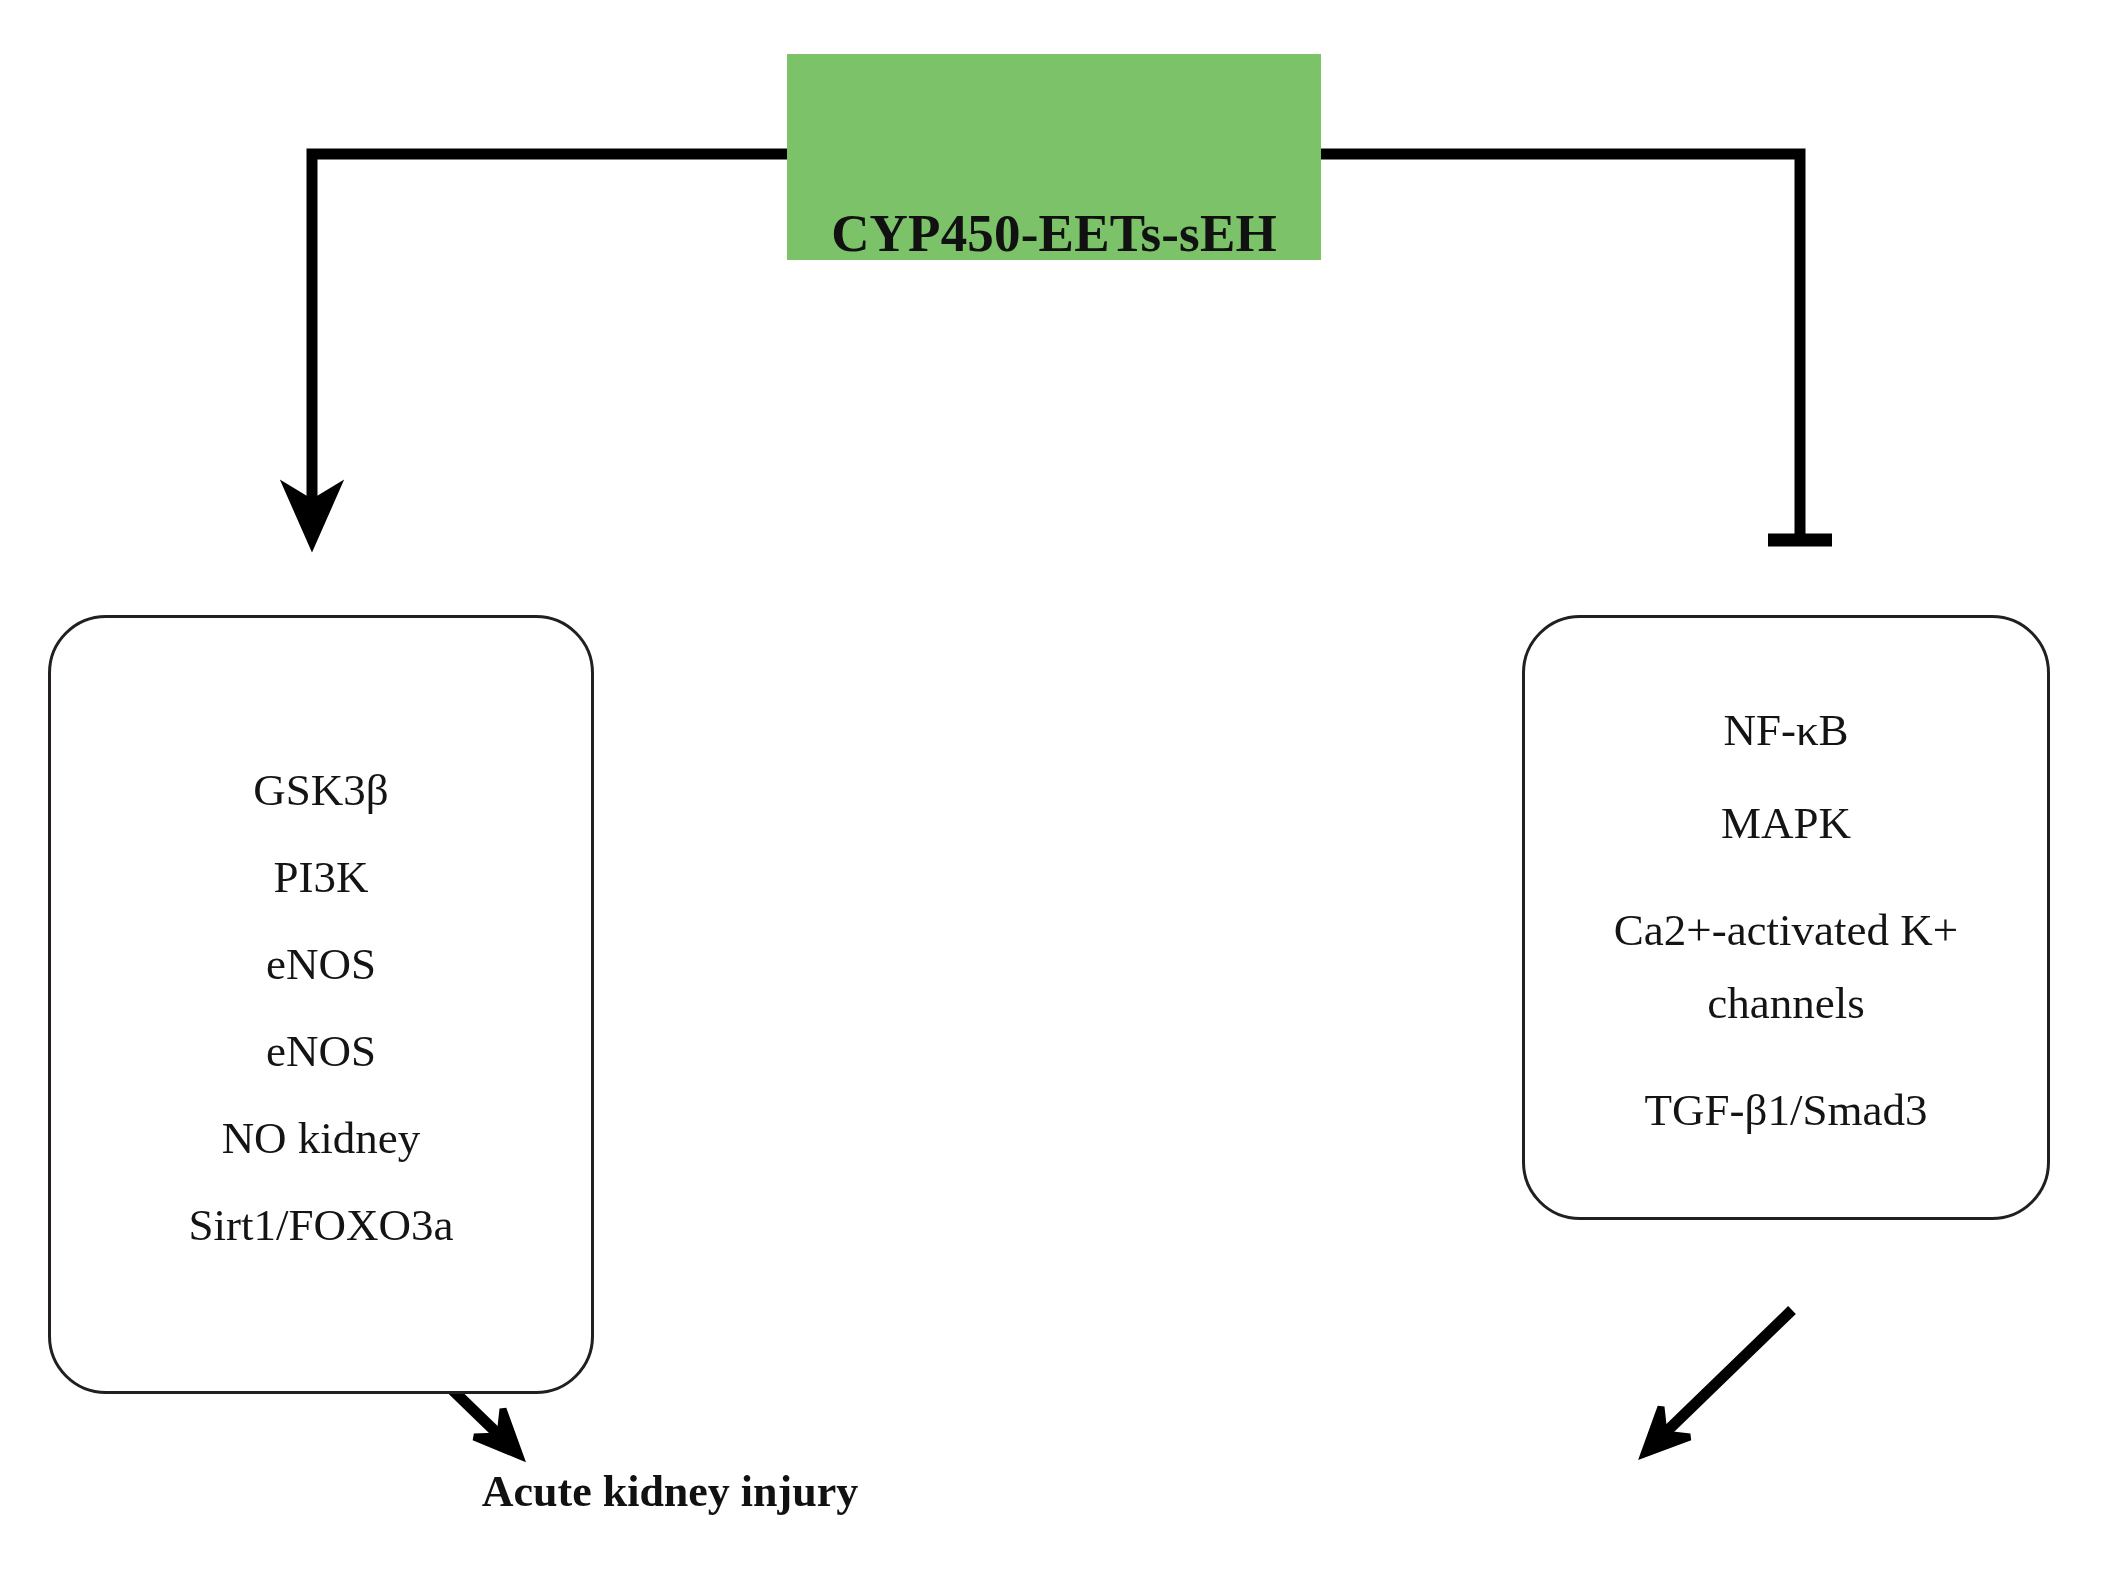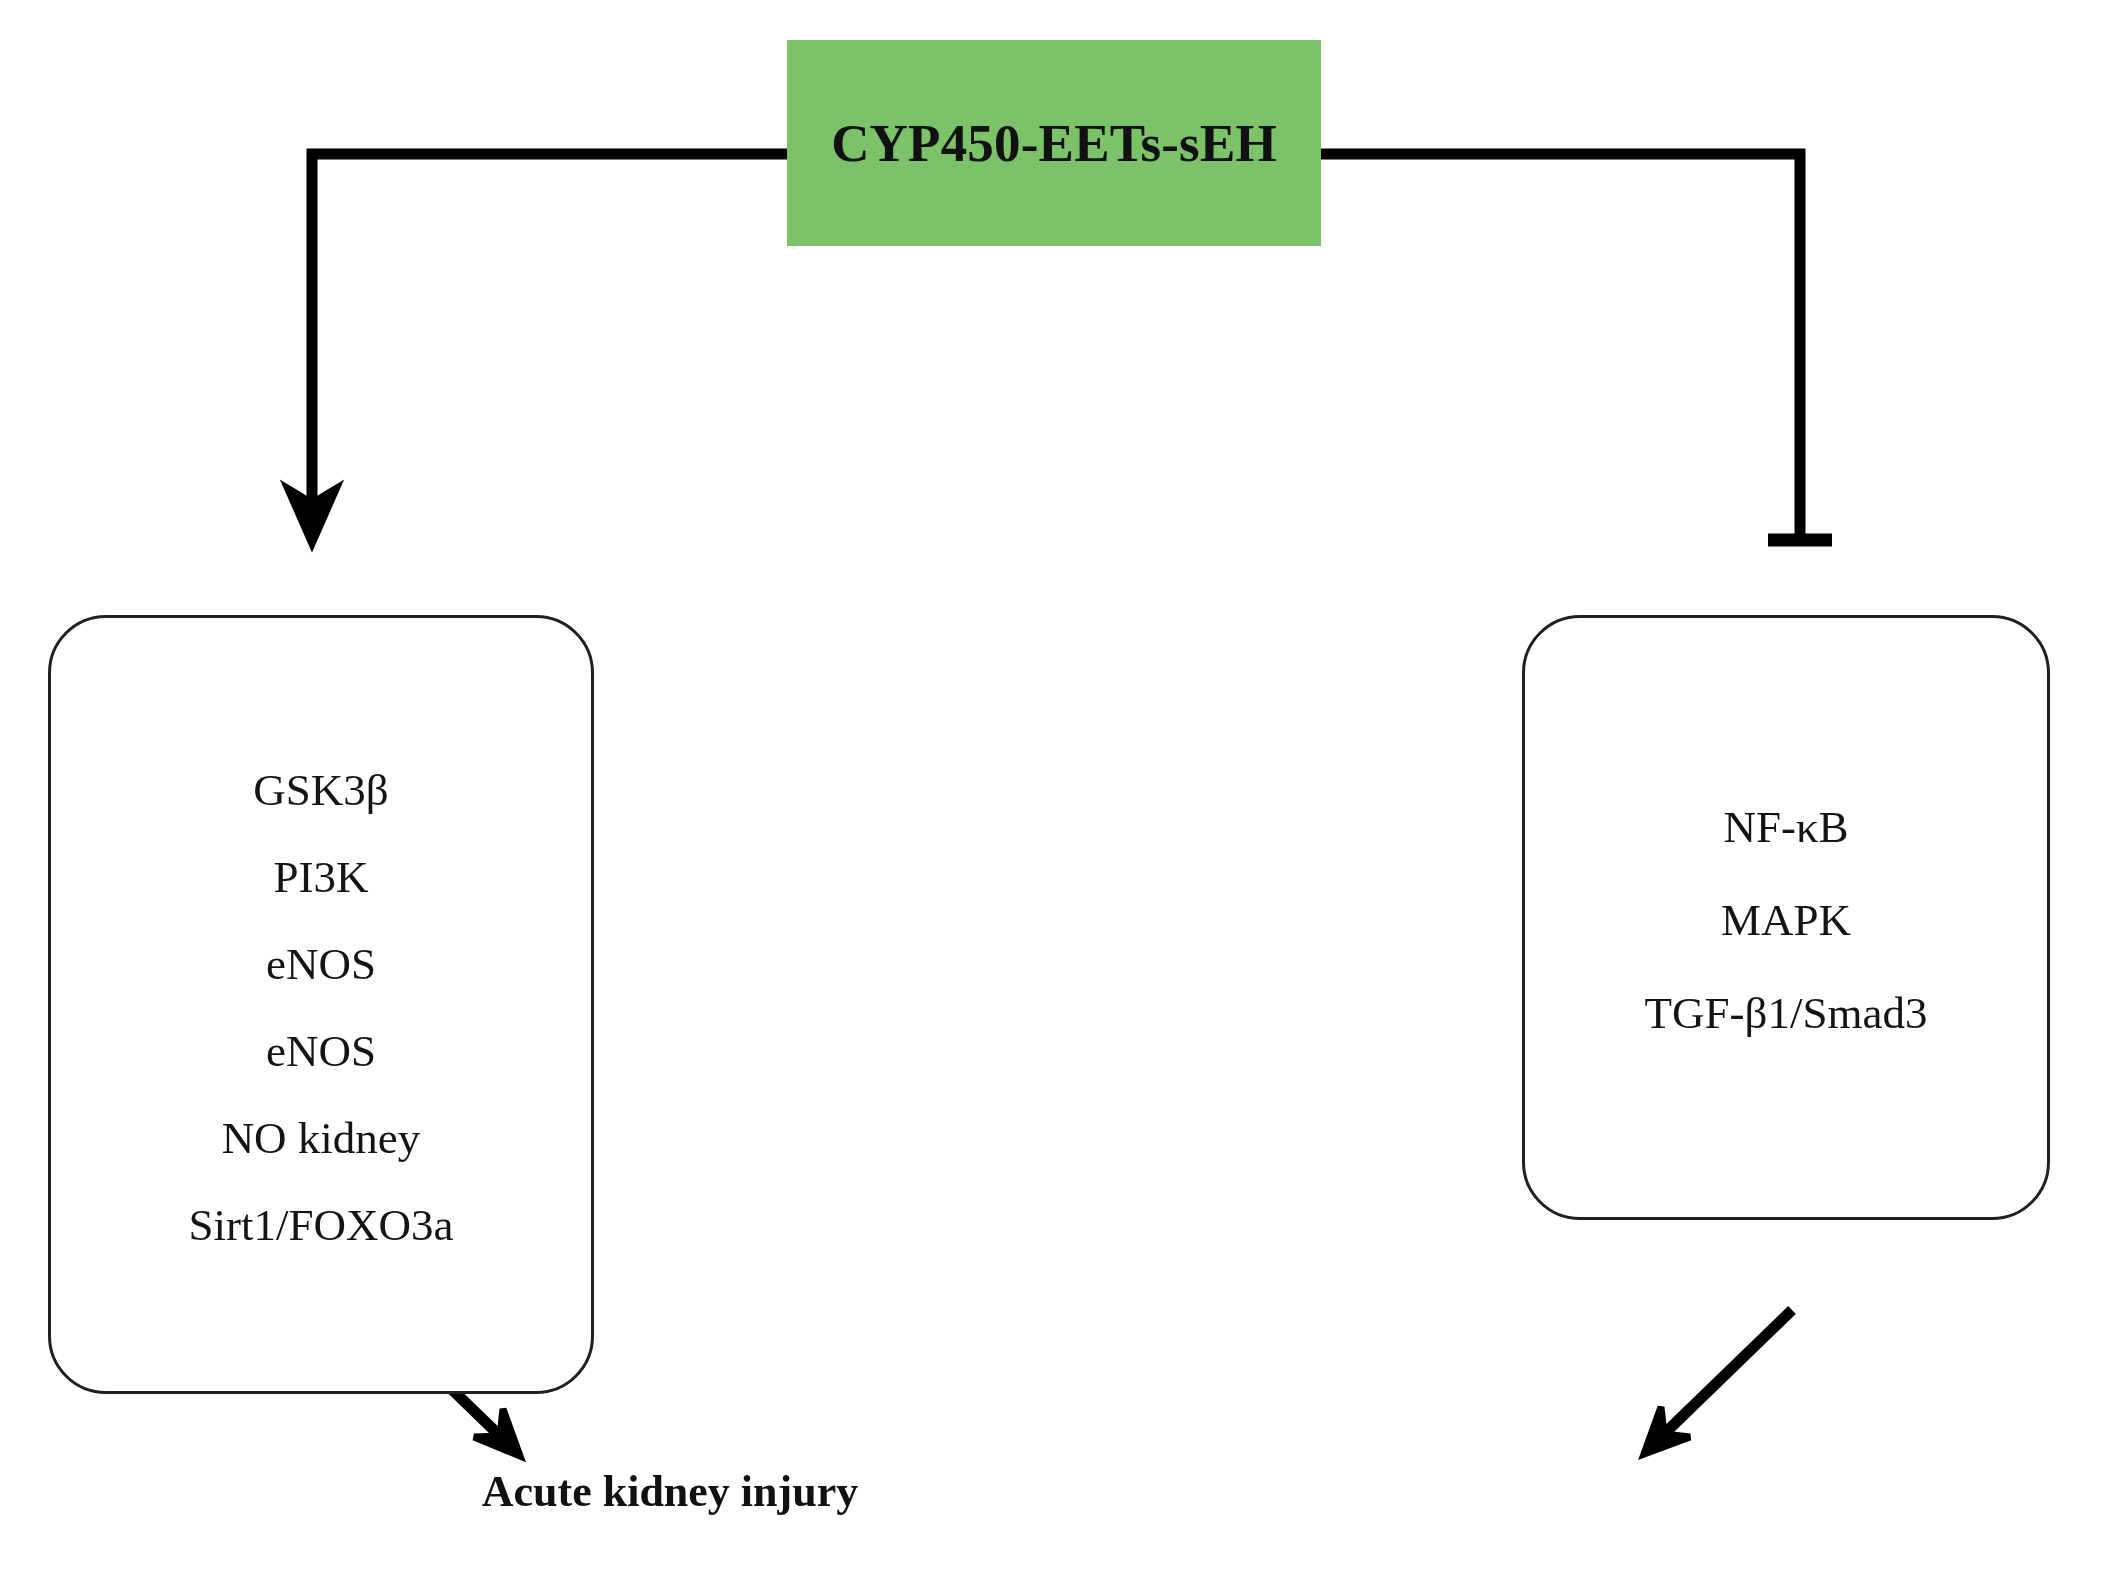--- a/index.html
+++ b/index.html
@@ -13,26 +13,26 @@
     height: 1573px;
     background: #ffffff;
     overflow: hidden;
     font-family: "Liberation Serif", "DejaVu Serif", serif;
   }
 
   
   .source-node {
     position: absolute;
     left: 787px;
-    top: 40px;
+    top: 54px;
     width: 534px;
     height: 206px;
     background: #7cc268;
     display: flex;
-    align-items: center;
+    align-items: flex-end;
     justify-content: center;
   }
   .source-node-label {
     font-size: 53px;
     font-weight: bold;
     color: #111111;
     letter-spacing: 0.2px;
     white-space: nowrap;
     line-height: 1;
   }
@@ -138,18 +138,19 @@
     <div class="pathway-item">PI3K</div>
     <div class="pathway-item">eNOS</div>
     <div class="pathway-item">eNOS</div>
     <div class="pathway-item">NO kidney</div>
     <div class="pathway-item">Sirt1/FOXO3a</div>
   </div>
 
   <div class="pathway-box right">
     <div class="pathway-item">NF-κB</div>
     <div class="pathway-item">MAPK</div>
+    <div class="pathway-item wrap">Ca2+-activated K+ channels</div>
     <div class="pathway-item">TGF-β1/Smad3</div>
   </div>
 
   <div class="outcome-label">Acute kidney injury</div>
 
 </div>
 
 </body></html>

